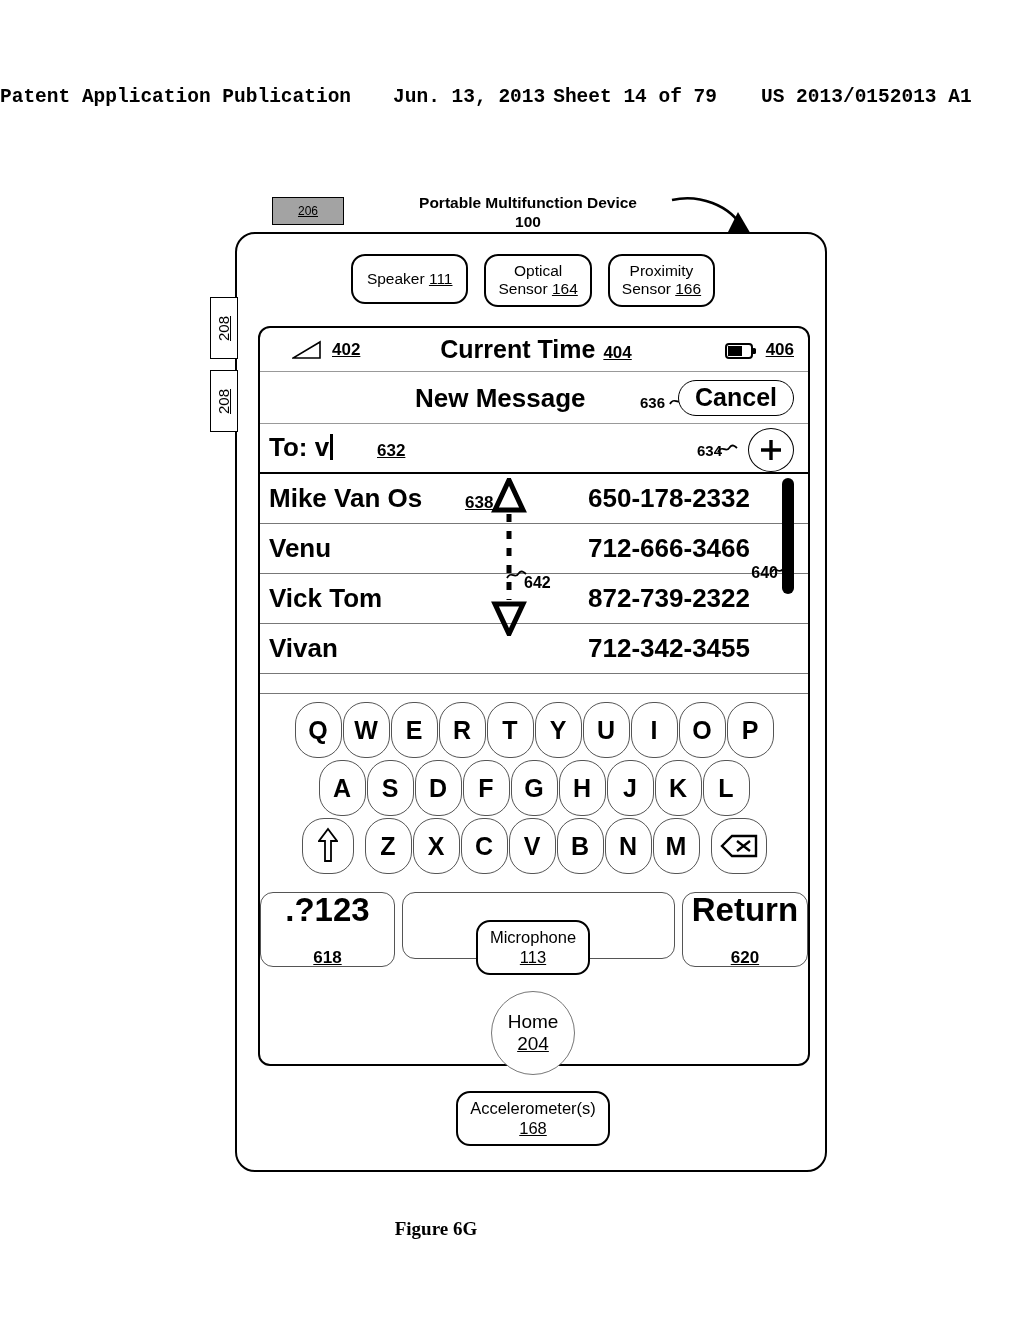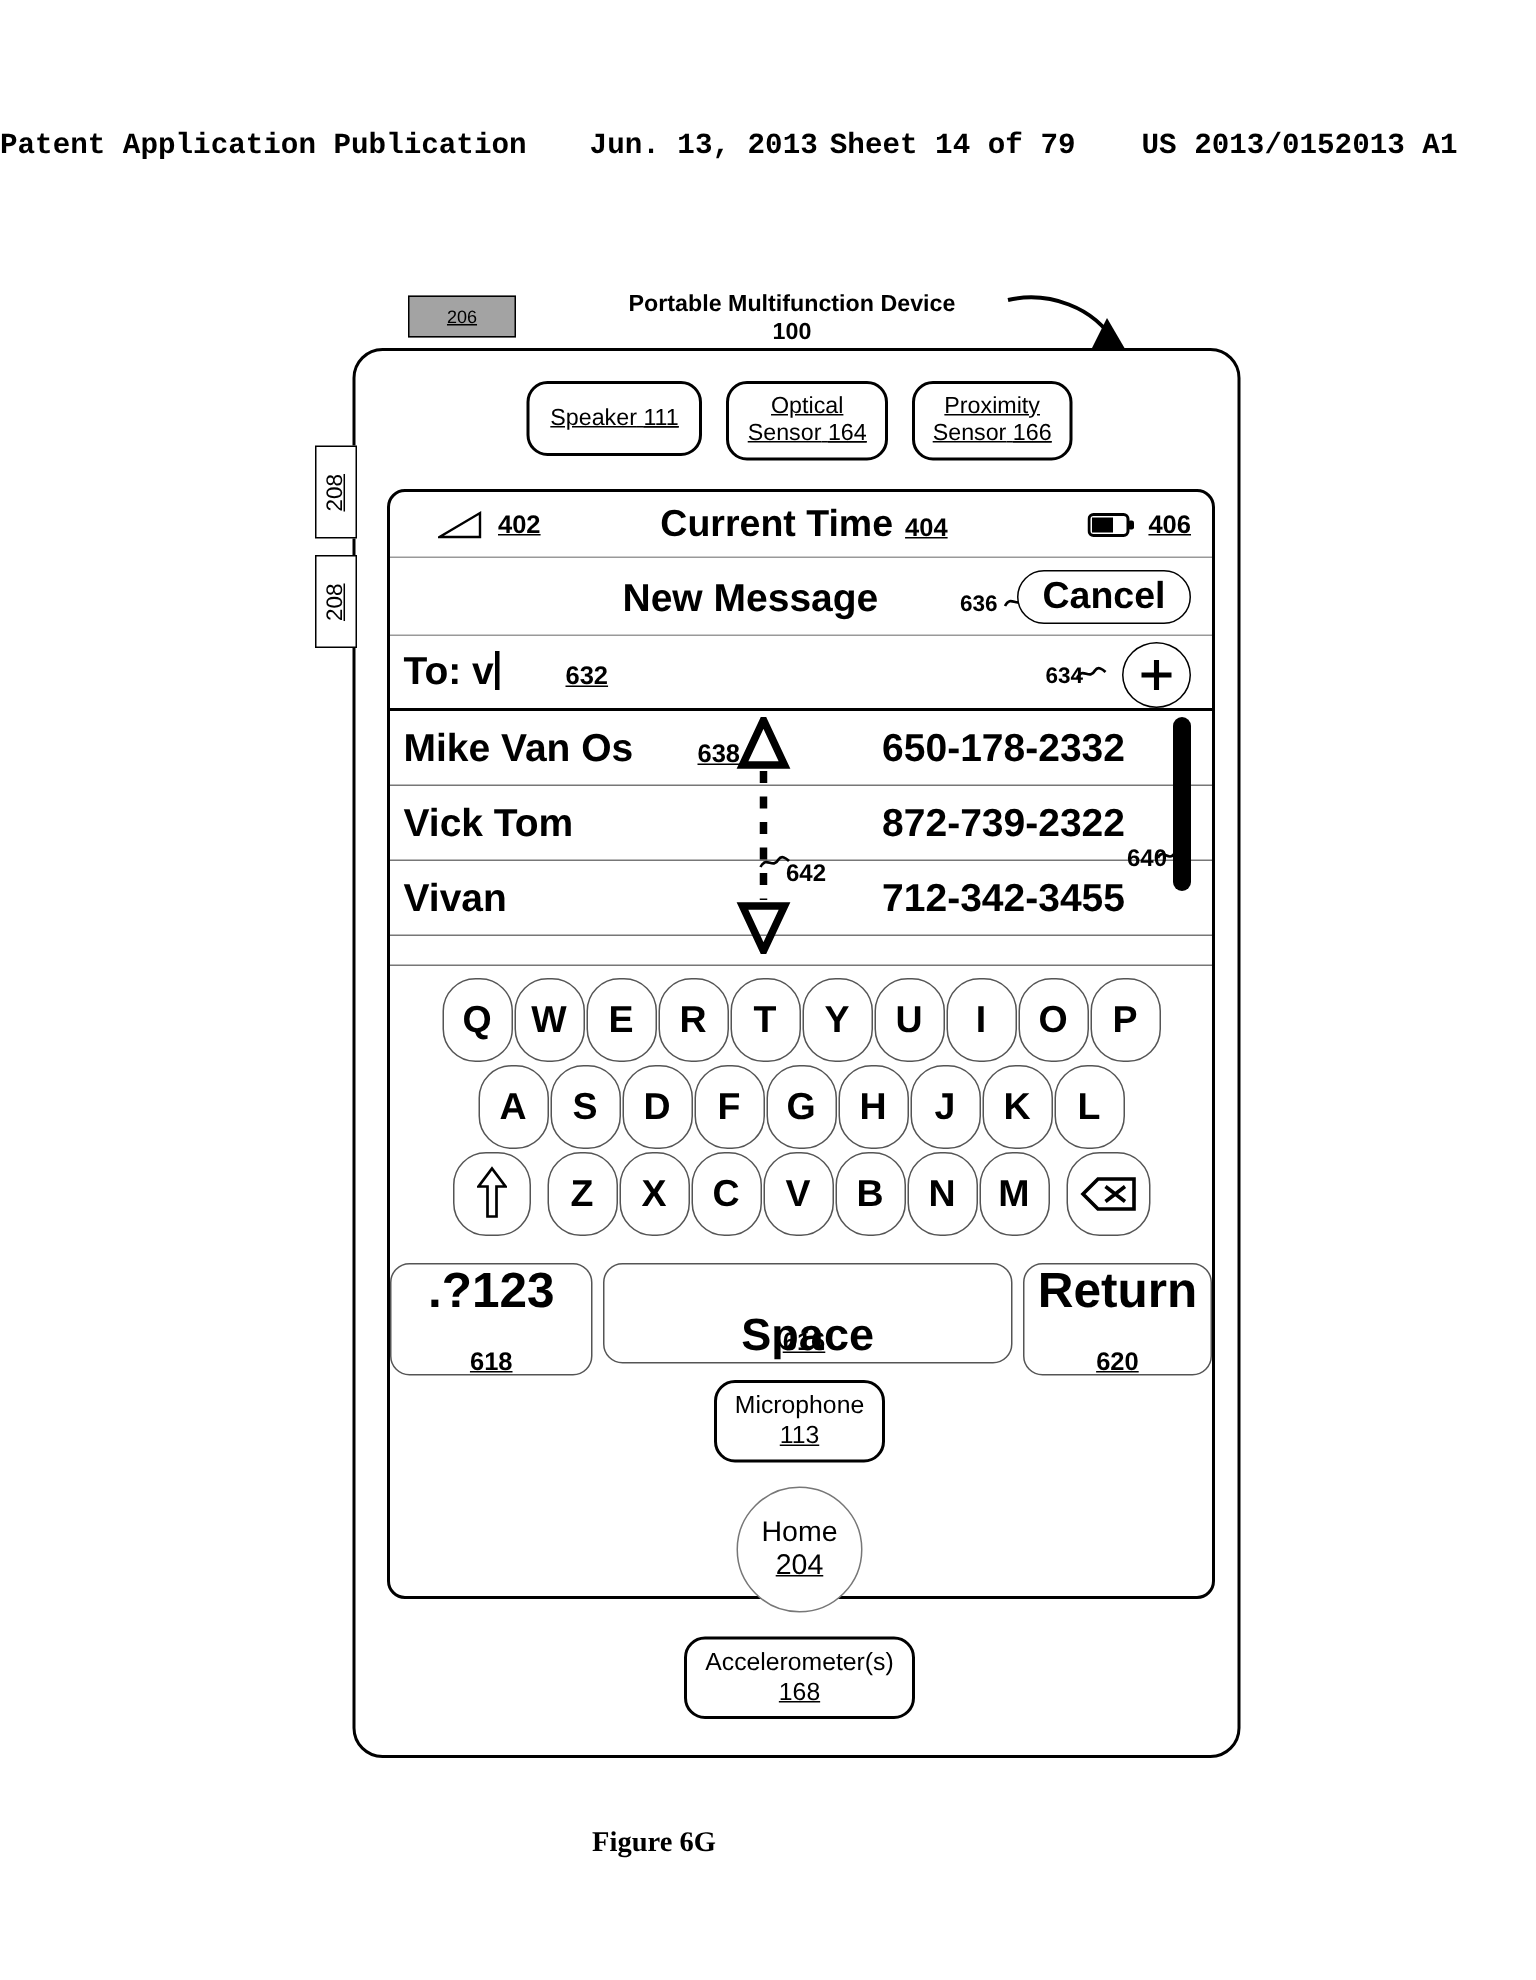--- a/index.html
+++ b/index.html
@@ -49,21 +49,21 @@
   .tag208.a{top:297px;height:60px;}
   .tag208.b{top:370px;height:60px;}
 
   
   .device{
     position:absolute;left:235px;top:232px;width:592px;height:940px;
     border:2.5px solid #000;border-radius:20px;background:#fff;box-sizing:border-box;
   }
   .sensor-row{
     position:absolute;left:0;top:20px;width:592px;
-    display:flex;justify-content:center;align-items:flex-start;gap:16px;text-decoration:underline;
+    display:flex;justify-content:center;align-items:flex-start;gap:16px;
   }
   .pill{
     border:2px solid #000;border-radius:14px;background:#fff;
     text-align:center;font-size:15.5px;line-height:1.18;
     padding:6px 12px;box-sizing:border-box;
   }
   .pill u{text-decoration:underline;}
   .pill.speaker{padding:14px 14px;}
 
   
@@ -74,21 +74,21 @@
   }
   .statusbar{
     height:44px;border-bottom:1.5px solid #999;
     display:flex;align-items:center;position:relative;box-sizing:border-box;
   }
   .sb-left{position:absolute;left:32px;display:flex;align-items:center;gap:10px;}
   .sb-center{
     position:absolute;left:0;width:552px;text-align:center;
     font-size:25px;display:flex;justify-content:center;align-items:baseline;gap:8px;
   }
-  .sb-right{position:absolute;right:14px;display:flex;align-items:center;gap:9px;}
+  .sb-right{position:absolute;right:14px;display:flex;align-items:flex-end;gap:9px;}
   .refnum{font-size:17px;text-decoration:underline;}
   .sig-tri{display:block;}
   .batt{display:block;}
 
   .navbar{
     height:52px;border-bottom:1.5px solid #999;position:relative;box-sizing:border-box;
   }
   .nav-title{
     position:absolute;left:155px;top:11px;font-size:26px;
   }
@@ -288,20 +288,24 @@
           <path d="M13,3 L13,23 M3,13 L23,13" stroke="#000" stroke-width="3.4" stroke-linecap="butt"></path>
         </svg>
       </div>
     </div>
 
     <div class="list">
       <div class="row">
         <span class="nm">Mike Van Os</span>
         <span class="rn">638</span>
         <span class="ph">650-178-2332</span>
+      </div>
+      <div class="row">
+        <span class="nm">Venu</span>
+        <span class="ph">712-666-3466</span>
       </div>
       <div class="row">
         <span class="nm">Vick Tom</span>
         <span class="ph">872-739-2322</span>
       </div>
       <div class="row">
         <span class="nm">Vivan</span>
         <span class="ph">712-342-3455</span>
       </div>
 

